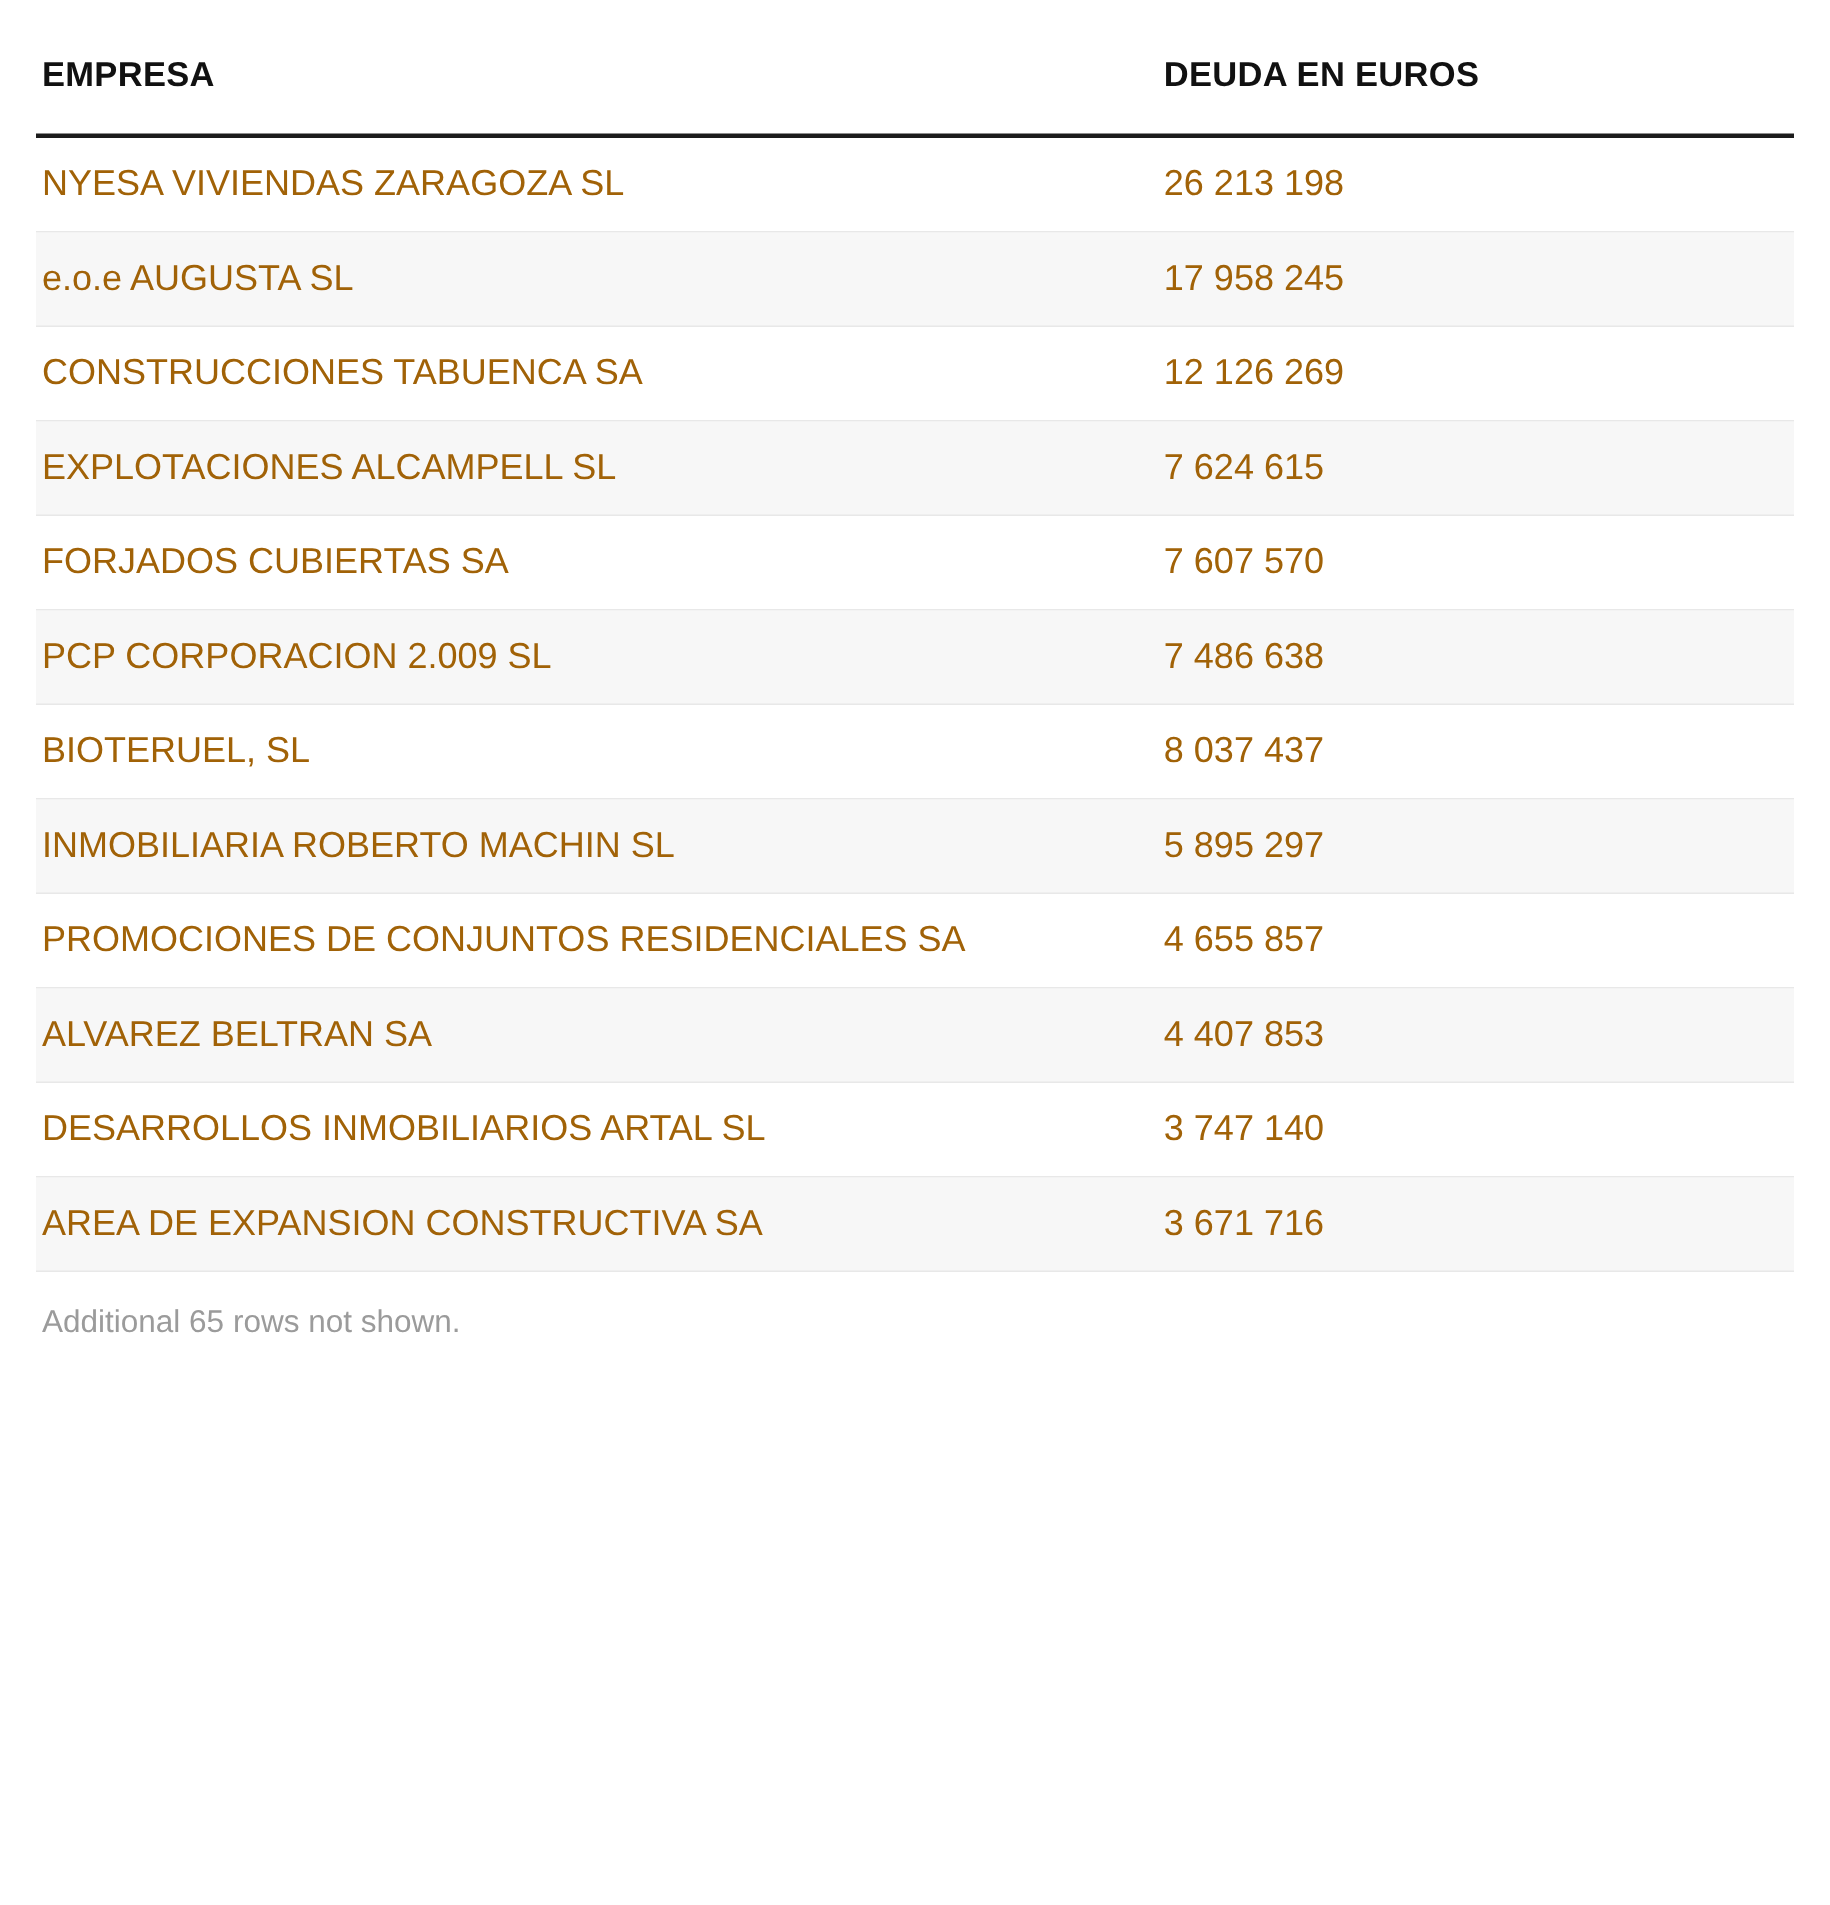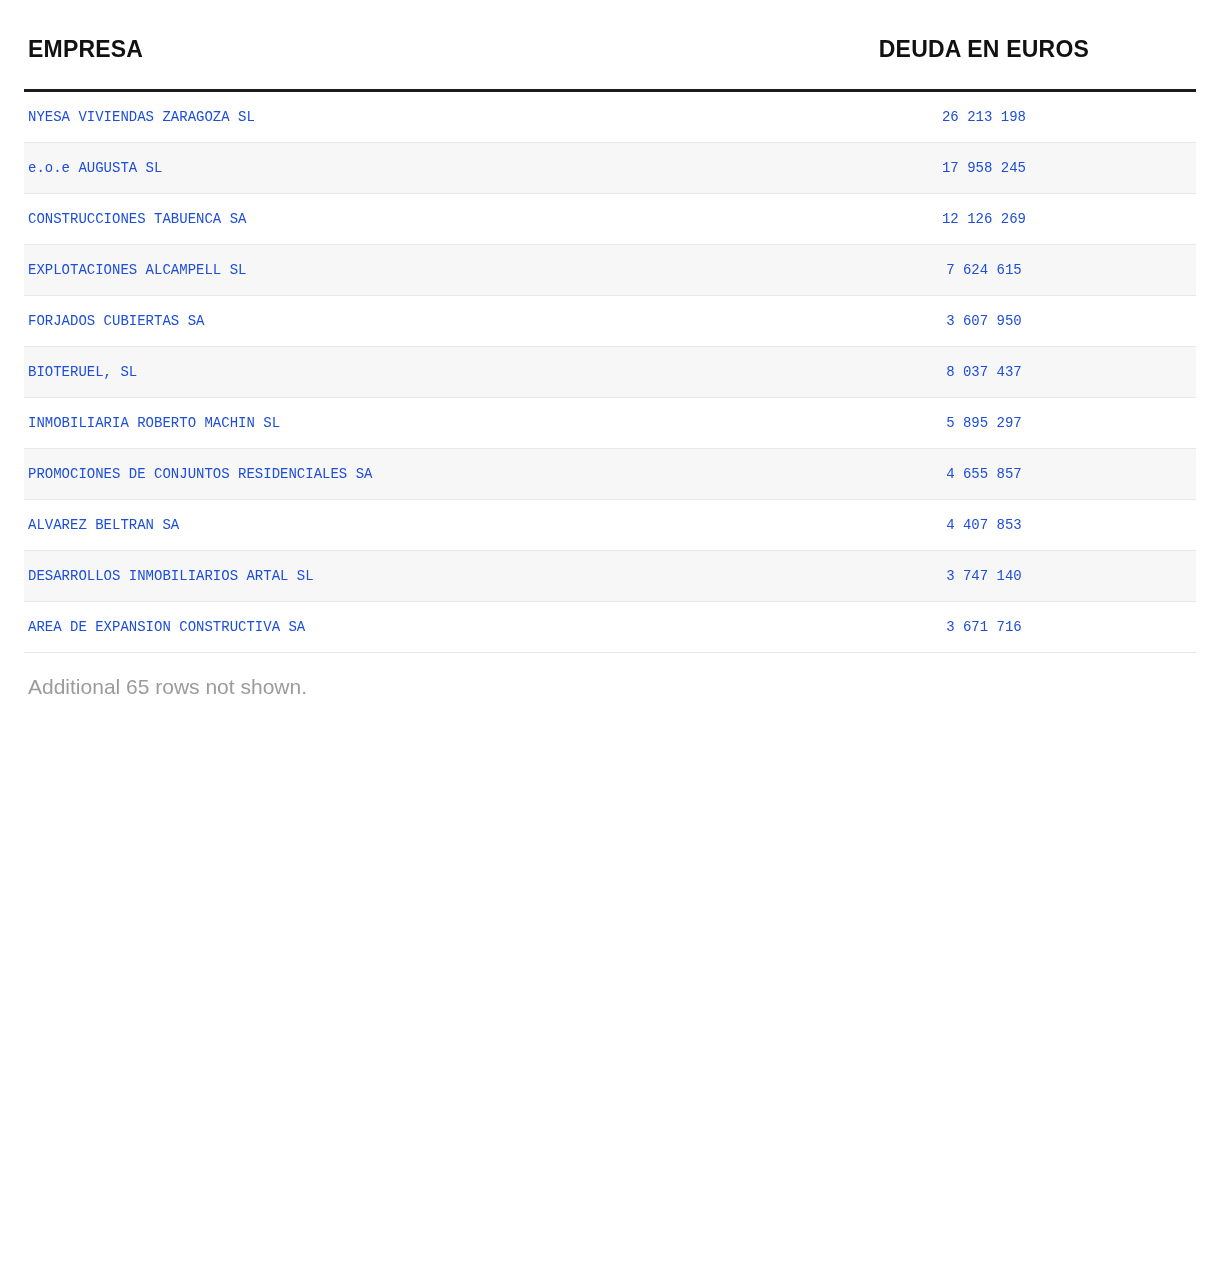--- a/index.html
+++ b/index.html
@@ -34,33 +34,32 @@
     color: #111111;
     padding: 36px 4px 26px 4px;
     border-bottom: 3px solid #1c1c1c;
     vertical-align: bottom;
   }
   th.col-company, td.col-company {
     text-align: left;
     width: 64%;
   }
   th.col-debt, td.col-debt {
-    text-align: center;
+    text-align: left;
     width: 36%;
   }
   table.data-table tbody td {
-    font-size: 14px;
+    font-size: 24px;
     font-weight: normal;
-    color: #1d4ed8;
+    color: #a16207;
     padding: 17px 4px 17px 4px;
     border-bottom: 1px solid #e8e8e8;
     white-space: nowrap;
     overflow: hidden;
     text-overflow: ellipsis;
-    font-family: Liberation Mono, monospace;
   }
   table.data-table tbody tr:nth-child(even) td {
     background: #f7f7f7;
   }
   table.data-table tbody tr:nth-child(odd) td {
     background: #ffffff;
   }
   .footnote {
     font-size: 21px;
     color: #9b9b9b;
@@ -90,21 +89,25 @@
       <tr>
         <td class="col-company">CONSTRUCCIONES TABUENCA SA</td>
         <td class="col-debt">12 126 269</td>
       </tr>
       <tr>
         <td class="col-company">EXPLOTACIONES ALCAMPELL SL</td>
         <td class="col-debt">7 624 615</td>
       </tr>
       <tr>
         <td class="col-company">FORJADOS CUBIERTAS SA</td>
-        <td class="col-debt">3 607 950</td>
+        <td class="col-debt">7 607 570</td>
+      </tr>
+      <tr>
+        <td class="col-company">PCP CORPORACION 2.009 SL</td>
+        <td class="col-debt">7 486 638</td>
       </tr>
       <tr>
         <td class="col-company">BIOTERUEL, SL</td>
         <td class="col-debt">8 037 437</td>
       </tr>
       <tr>
         <td class="col-company">INMOBILIARIA ROBERTO MACHIN SL</td>
         <td class="col-debt">5 895 297</td>
       </tr>
       <tr>

